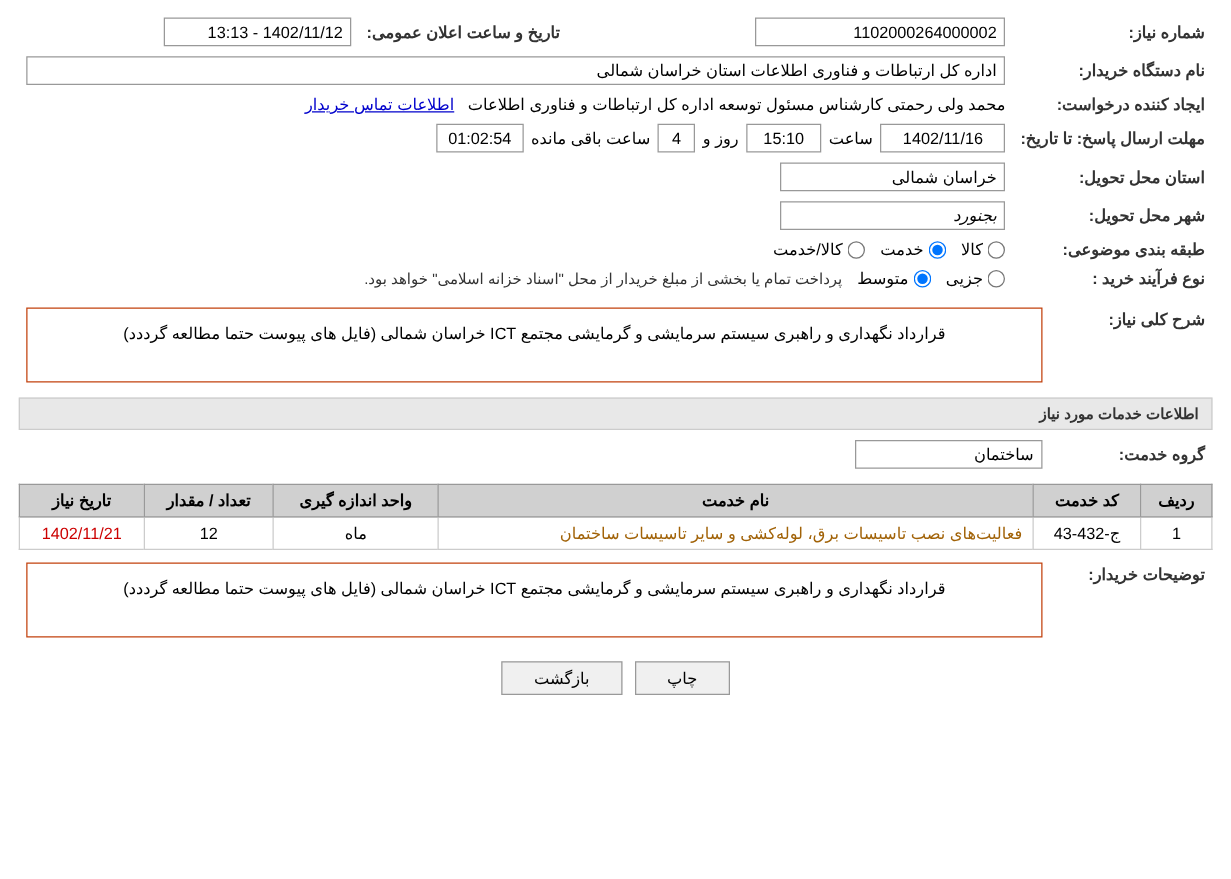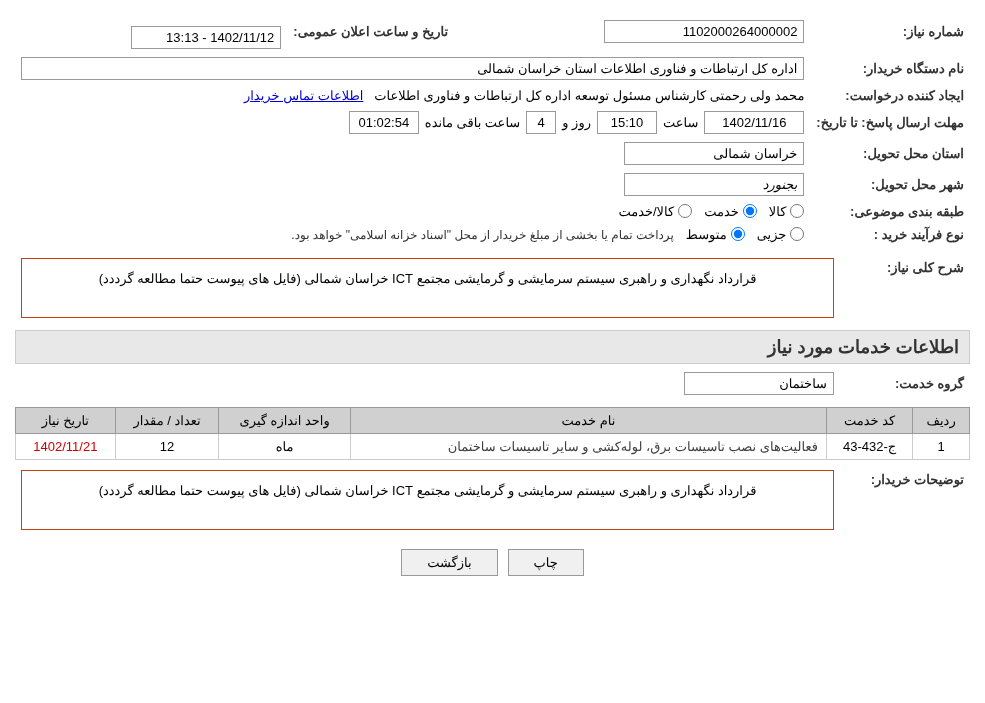--- a/index.html
+++ b/index.html
@@ -71,69 +71,70 @@
     .link-blue {
       color: #0000cc;
       text-decoration: underline;
       cursor: pointer;
     }
     .section-title {
       background: #e8e8e8;
       border: 1px solid #ccc;
       padding: 5px 10px;
       font-weight: bold;
-      font-size: 18px;
+      font-size: 12px;
       margin: 8px 0 4px 0;
       text-align: right;
       color: #333;
     }
     .description-box {
       border: 1px solid #c2410c;
       padding: 8px;
       background: #fff;
       text-align: center;
       min-height: 60px;
       line-height: 1.8;
     }
     .radio-row {
       display: flex;
       align-items: center;
       gap: 12px;
       direction: rtl;
     }
     .radio-item {
       display: flex;
+      align-items: center;
       gap: 4px;
     }
     .radio-input {
       width: 14px;
       height: 14px;
     }
     .services-table {
       width: 100%;
       border-collapse: collapse;
       margin: 6px 0;
     }
     .services-table th {
       background: #d0d0d0;
       border: 1px solid #999;
       padding: 5px 8px;
       text-align: center;
-      font-weight: normal;
+      font-weight: bold;
     }
     .services-table td {
       border: 1px solid #ccc;
       padding: 5px 8px;
       text-align: center;
     }
     .services-table td.text-right {
       text-align: right;
     }
     .service-link {
-      color: #404040;
+      color: #a16207;
       text-decoration: none;
     }
     .buttons-row {
       display: flex;
       justify-content: center;
       gap: 10px;
       margin: 15px 0;
     }
     .btn {
       padding: 5px 25px;
@@ -170,21 +171,21 @@
     <table class="info-table">
 
       <tbody>
           <tr>
         <td class="label-cell">شماره نیاز:</td>
         <td class="value-cell">
           <div class="input-box">1102000264000002</div>
         </td>
         <td style="width:160px; text-align:right;" class="label-cell">تاریخ و ساعت اعلان عمومی:</td>
         <td class="value-cell">
-          <div class="input-box" style="min-width:150px;margin-top:12px;">1402/11/12 - 13:13</div>
+          <div class="input-box" style="min-width:150px;">1402/11/12 - 13:13</div>
         </td>
       </tr>
 
       <tr>
         <td class="label-cell">نام دستگاه خریدار:</td>
         <td colspan="3" class="value-cell">
           <div class="input-box-wide">اداره کل ارتباطات و فناوری اطلاعات استان خراسان شمالی</div>
         </td>
       </tr>
 

